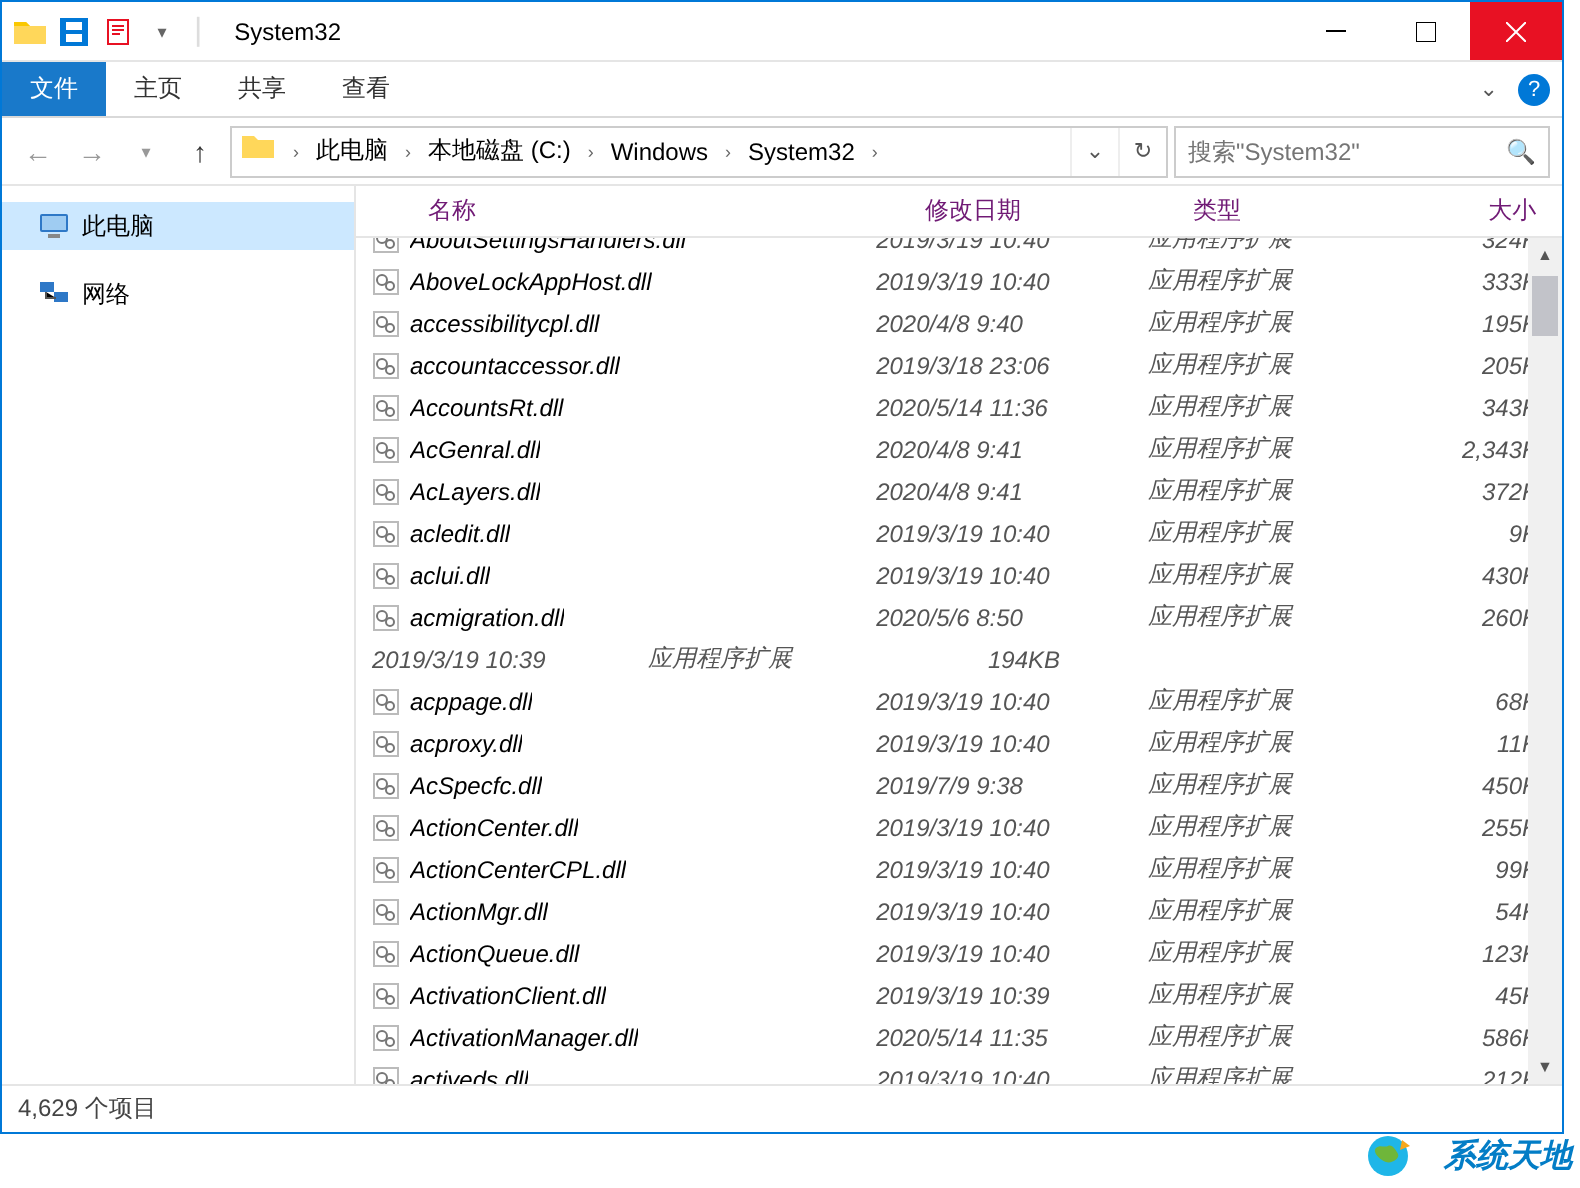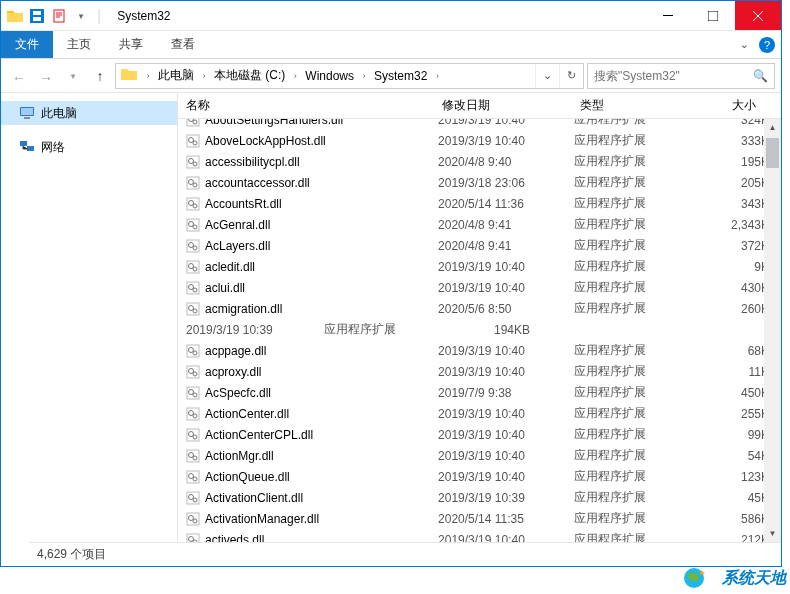--- a/index.html
+++ b/index.html
@@ -37,43 +37,43 @@
 .search-box input { flex: 1; border: none; outline: none; font-size: 12px; color: #888; background: transparent; }
 .search-icon { font-size: 12px; color: #555; }
 
 .body-area { flex: 1; display: flex; overflow: hidden; }
 .sidebar { width: 177px; border-right: 1px solid #e5e5e5; padding-top: 8px; }
 .tree-item { display: flex; align-items: center; height: 24px; padding-left: 18px; font-size: 12px; gap: 6px; }
 .tree-item.active { background: #cce8ff; }
 .tree-icon { width: 16px; height: 16px; display: flex; align-items: center; justify-content: center; }
 
 .file-area { flex: 1; display: flex; flex-direction: column; overflow: hidden; }
-.columns { height: 26px; display: flex; align-items: center; border-bottom: 1px solid #e5e5e5; font-size: 12px; color: #000000; }
+.columns { height: 26px; display: flex; align-items: center; border-bottom: 1px solid #e5e5e5; font-size: 12px; color: #701a75; padding-left: 28px; }
 .col { padding-left: 8px; }
 .col-name { width: 256px; }
 .col-date { width: 138px; font-family: Liberation Serif, serif; }
 .col-type { width: 152px; }
 .col-size { width: 46px; text-align: left; }
 
 .file-list { flex: 1; overflow: hidden; position: relative; }
-.file-rows { position: absolute; top: -10px; left: 0; right: 0; }
+.file-rows { position: absolute; top: -10px; left: 0; right: 0; font-style: italic; }
 .file-row { height: 21px; display: flex; align-items: center; font-size: 12px; color: #000; }
 .cell-name { width: 256px; padding-left: 8px; display: flex; align-items: center; gap: 5px; }
 .cell-date { width: 138px; padding-left: 8px; color: #555; }
 .cell-type { width: 152px; padding-left: 8px; color: #555; }
 .cell-size { width: 46px; text-align: right; color: #555; }
 .cell-unit { width: 20px; text-align: right; padding-right: 4px; color: #555; }
 .dll-icon { width: 14px; height: 14px; flex-shrink: 0; }
 .fname { white-space: nowrap; overflow: hidden; text-overflow: ellipsis; }
 .scrollbar-v { position: absolute; right: 0; top: 0; bottom: 0; width: 17px; background: #f0f0f0; display: flex; flex-direction: column; }
 .sb-btn { height: 17px; display: flex; align-items: center; justify-content: center; font-size: 8px; color: #555; }
 .sb-track { flex: 1; position: relative; }
 .sb-thumb { position: absolute; top: 2px; left: 2px; right: 2px; height: 30px; background: #c2c3c9; }
 
-.status-bar { height: 24px; border-top: 1px solid #e5e5e5; display: flex; align-items: center; padding: 0 8px; font-size: 12px; color: #444; margin-left: 28px; }
+.status-bar { height: 24px; border-top: 1px solid #e5e5e5; display: flex; align-items: center; padding: 0 8px; font-size: 12px; color: #444; }
 
 .watermark { position: absolute; bottom: 4px; right: 4px; display: flex; align-items: center; gap: 16px; }
 .wm-icon { width: 24px; height: 24px; position: relative; }
 .wm-text { font-size: 16px; font-weight: bold; font-style: italic; color: #037dc6; }
 </style>
 </head>
 <body>
 
 <div class="window">
 

